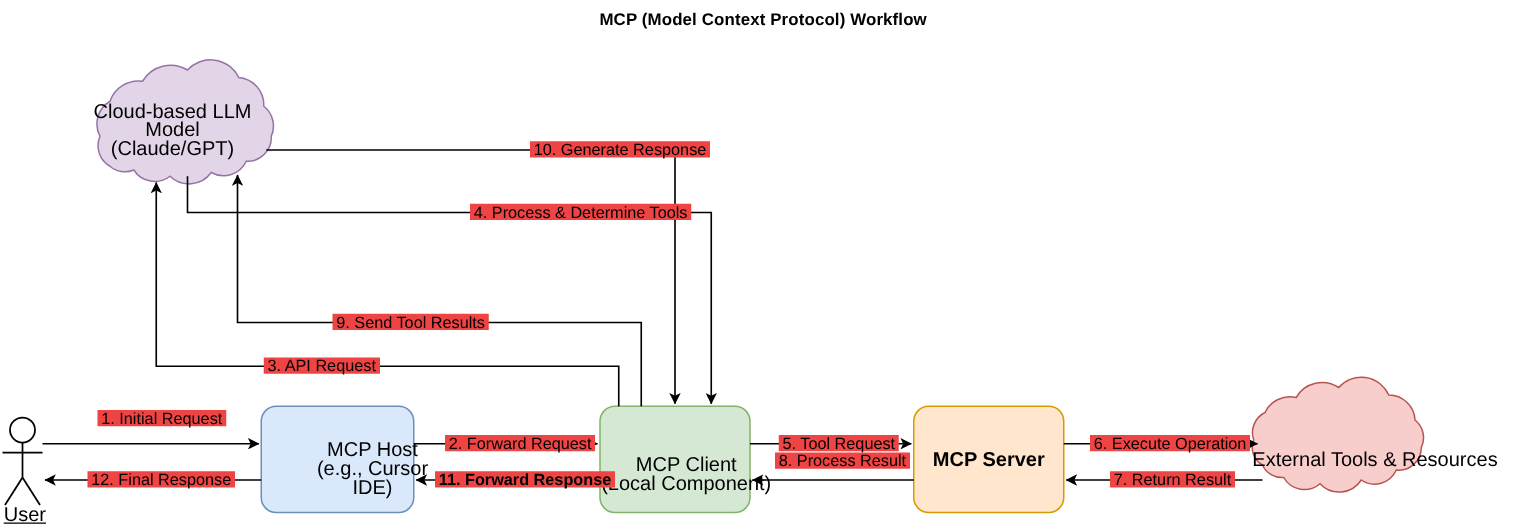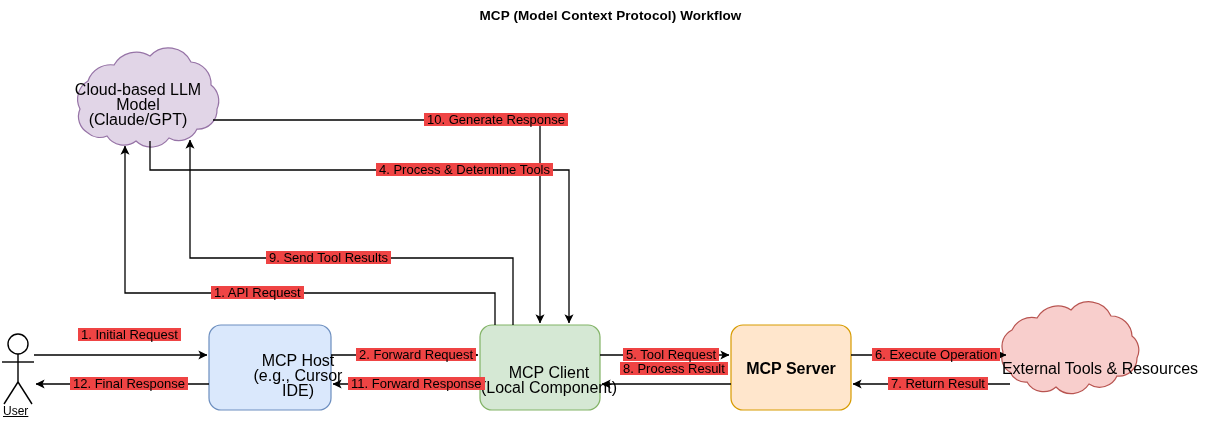--- a/index.html
+++ b/index.html
@@ -5,21 +5,21 @@
   html,body{margin:0;padding:0;background:#ffffff;}
   body{width:1221px;height:421px;position:relative;overflow:hidden;
        font-family:"Liberation Sans","DejaVu Sans",sans-serif;color:#000;}
   #canvas{position:absolute;inset:0;width:1221px;height:421px;}
   .title{position:absolute;left:0;top:8px;width:1221px;text-align:center;
          font-size:13.5px;font-weight:bold;letter-spacing:.1px;}
   .node-label{position:absolute;text-align:center;font-size:16px;line-height:15px;
               pointer-events:none;white-space:pre-line;}
   .edge-label{position:absolute;font-size:13px;line-height:13px;background:#ef4444;
               padding:0 3px;white-space:nowrap;}
-  .user-cap{position:absolute;font-size:12px;text-decoration:underline;}
+  .user-cap{position:absolute;font-size:16px;text-decoration:underline;}
   svg{position:absolute;left:0;top:0;overflow:visible;}
 </style>
 </head>
 <body>
 
 <div class="title">MCP (Model Context Protocol) Workflow</div>
 
 <svg id="canvas" viewBox="0 0 1221 421" xmlns="http://www.w3.org/2000/svg">
   <defs>
     <marker id="ah" viewBox="0 0 10 10" refX="9.5" refY="5" markerWidth="7" markerHeight="7" orient="auto-start-reverse">
@@ -117,22 +117,22 @@
 (Local Component)</div>
 
 <div class="node-label" style="left:731px;top:361px;width:120px;font-weight:bold;">MCP Server</div>
 
 <div class="node-label" style="left:1000px;top:361px;width:200px;">External Tools &amp; Resources</div>
 
 <div class="user-cap" style="left:3px;top:404px;">User</div>
 
 <div class="edge-label" style="left:78px;top:328px;">1. Initial Request</div>
 <div class="edge-label" style="left:356px;top:348px;">2. Forward Request</div>
-<div class="edge-label" style="left:211px;top:286px;">1. API Request</div>
+<div class="edge-label" style="left:211px;top:286px;">3. API Request</div>
 <div class="edge-label" style="left:357px;top:163px;margin-left:19px;">4. Process &amp; Determine Tools</div>
 <div class="edge-label" style="left:623px;top:348px;">5. Tool Request</div>
 <div class="edge-label" style="left:872px;top:348px;">6. Execute Operation</div>
 <div class="edge-label" style="left:888px;top:377px;">7. Return Result</div>
 <div class="edge-label" style="left:620px;top:362px;text-align:center;">8. Process Result</div>
 <div class="edge-label" style="left:266px;top:251px;">9. Send Tool Results</div>
 <div class="edge-label" style="left:424px;top:113px;">10. Generate Response</div>
-<div class="edge-label" style="left:348px;top:377px;">11. Forward Response</div>
+<div class="edge-label" style="left:348px;top:377px;font-weight:bold;">11. Forward Response</div>
 <div class="edge-label" style="left:70px;top:377px;">12. Final Response</div>
 
 </body></html>

